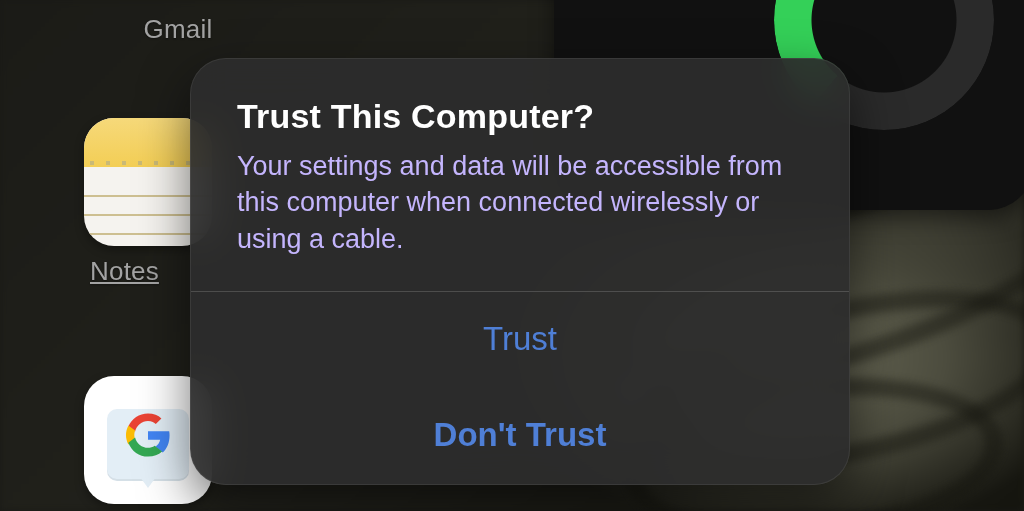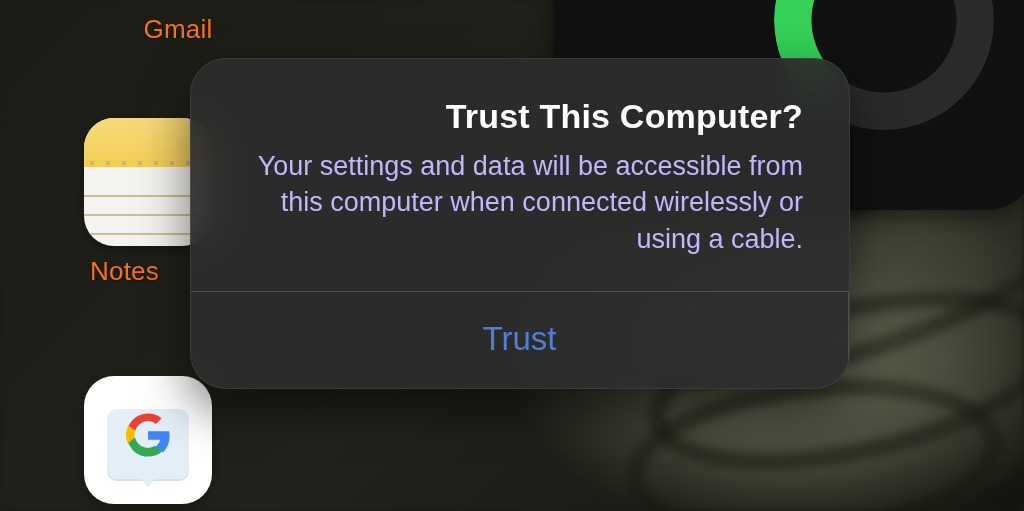--- a/index.html
+++ b/index.html
@@ -28,21 +28,21 @@
   }
   .leaf-stroke.s2 { top: 200px; right: -80px; width: 500px; transform: rotate(-18deg); }
   .leaf-stroke.s3 { top: 380px; right: 20px; width: 380px; transform: rotate(-6deg); }
 
   
   .home {
     position: absolute; inset: 0;
   }
   .app-label {
     position: absolute;
-    color: #f97316;
+    color: #a3a3a3;
     font-size: 26px;
     font-weight: 400;
     text-align: center;
     text-shadow: 0 1px 2px rgba(0,0,0,0.4);
     letter-spacing: 0.2px;
   }
   .icon {
     position: absolute;
     width: 128px; height: 128px;
     border-radius: 30px;
@@ -102,38 +102,38 @@
     width:660px;
     border-radius:36px;
     background:rgba(44,44,44,0.92);
     backdrop-filter: blur(18px);
     box-shadow: 0 20px 50px rgba(0,0,0,0.55);
     overflow:hidden;
     border:1px solid rgba(255,255,255,0.07);
   }
   .dialog-body {
     padding:38px 46px 34px 46px;
-    text-align:right;
+    text-align:left;
     color:#e9e9e9;
   }
   .dialog-title {
     font-size:34px;
     font-weight:600;
     color:#fff;
     margin-bottom:12px;
     letter-spacing:0.2px;
   }
   .dialog-message {
     font-size:27px;
     line-height:1.35;
     color:#c4b5fd;
     font-weight:400;
   }
   .dialog-sep-h { height:1px; background:rgba(255,255,255,0.16); }
-  .dialog-actions { display:flex; }
+  .dialog-actions { display:flex;flex-direction:column; }
   .dialog-btn {
     flex:1;
     padding:28px 8px 30px 8px;
     text-align:center;
     font-size:33px;
     color:#4f7fd6;
     cursor:pointer;
     user-select:none;
   }
   .dialog-btn.primary { font-weight:600; }
@@ -156,21 +156,21 @@
     <div class="ring"></div>
   </div>
 
   <div class="icon notes-icon" style="left:84px; top:118px;">
     <div class="notes-top"></div>
     <div class="notes-dots"></div>
     <div class="notes-line l1"></div>
     <div class="notes-line l2"></div>
     <div class="notes-line l3"></div>
   </div>
-  <div class="app-label" style="left:86px; top:256px; width:124px; text-align:left; padding-left:4px;">Notes</div>
+  <div class="app-label" style="left:86px; top:256px; width:124px; text-align:left; padding-left:4px;text-decoration:underline;">Notes</div>
 
   <div class="icon gboard-icon" style="left:84px; top:376px;">
     <div class="gboard-key"></div>
     <div class="gboard-pointer"></div>
     <svg class="gboard-g" viewBox="0 0 48 48">
       <path fill="#EA4335" d="M24 9.5c3.9 0 6.6 1.7 8.1 3.1l5.9-5.9C34.6 3.4 29.9 1.5 24 1.5 14.8 1.5 6.9 7 3.5 15l7 5.4C12.2 14 17.6 9.5 24 9.5z"></path>
       <path fill="#4285F4" d="M46.5 24.5c0-1.6-.1-3.1-.4-4.5H24v9h12.7c-.6 3-2.4 5.6-5 7.3l7.7 6C43.9 38 46.5 31.9 46.5 24.5z"></path>
       <path fill="#FBBC05" d="M10.5 28.6c-.5-1.5-.8-3-.8-4.6s.3-3.1.8-4.6l-7-5.4C1.9 17.4 1 20.6 1 24s.9 6.6 2.5 10l7-5.4z"></path>
       <path fill="#34A853" d="M24 46.5c6 0 11-2 14.7-5.4l-7.7-6c-2 1.4-4.7 2.3-7 2.3-6.4 0-11.8-4.5-13.5-10.8l-7 5.4C6.9 41 14.8 46.5 24 46.5z"></path>
     </svg>
@@ -179,14 +179,15 @@
 
 <div class="dialog">
   <div class="dialog-body">
     <div class="dialog-title">Trust This Computer?</div>
     <div class="dialog-message">Your settings and data will be accessible from this computer when connected wirelessly or using a cable.</div>
   </div>
   <div class="dialog-sep-h"></div>
   <div class="dialog-actions">
     <div class="dialog-btn">Trust</div>
     <div class="dialog-sep-v"></div>
+    <div class="dialog-btn primary">Don't Trust</div>
   </div>
 </div>
 
 </body></html>

